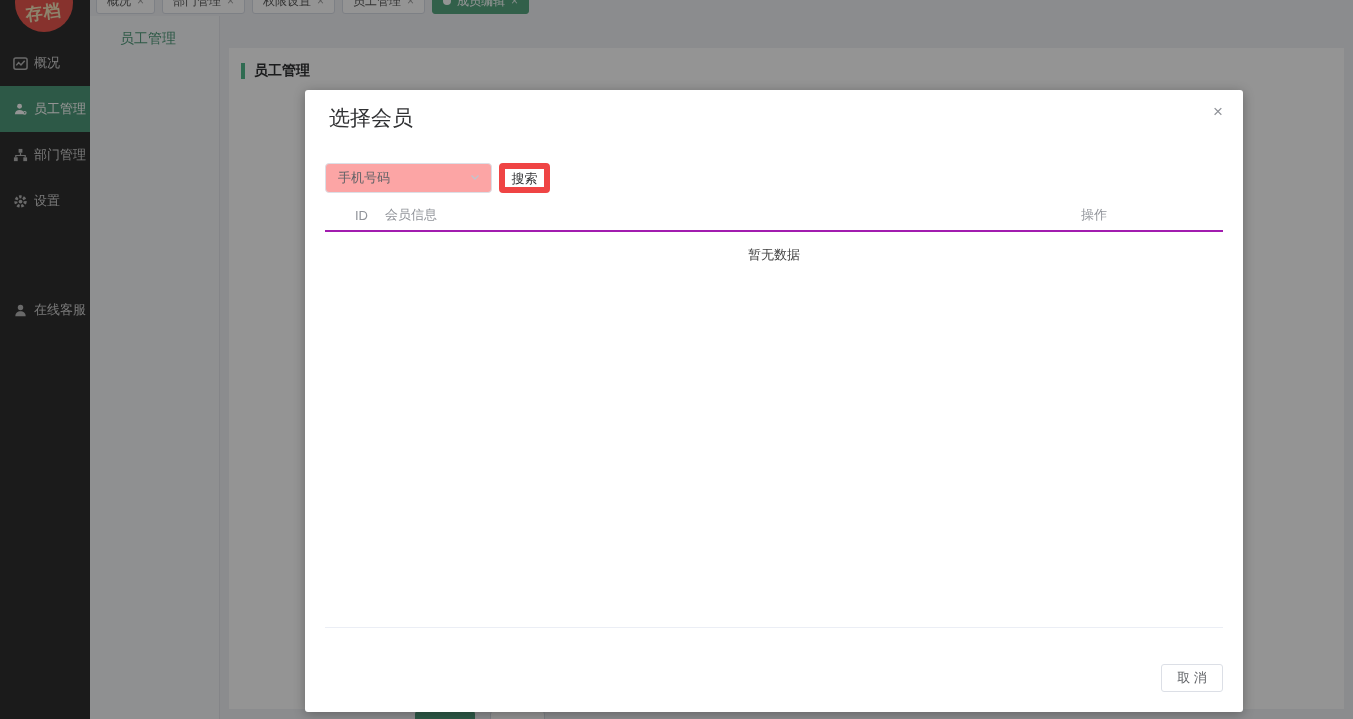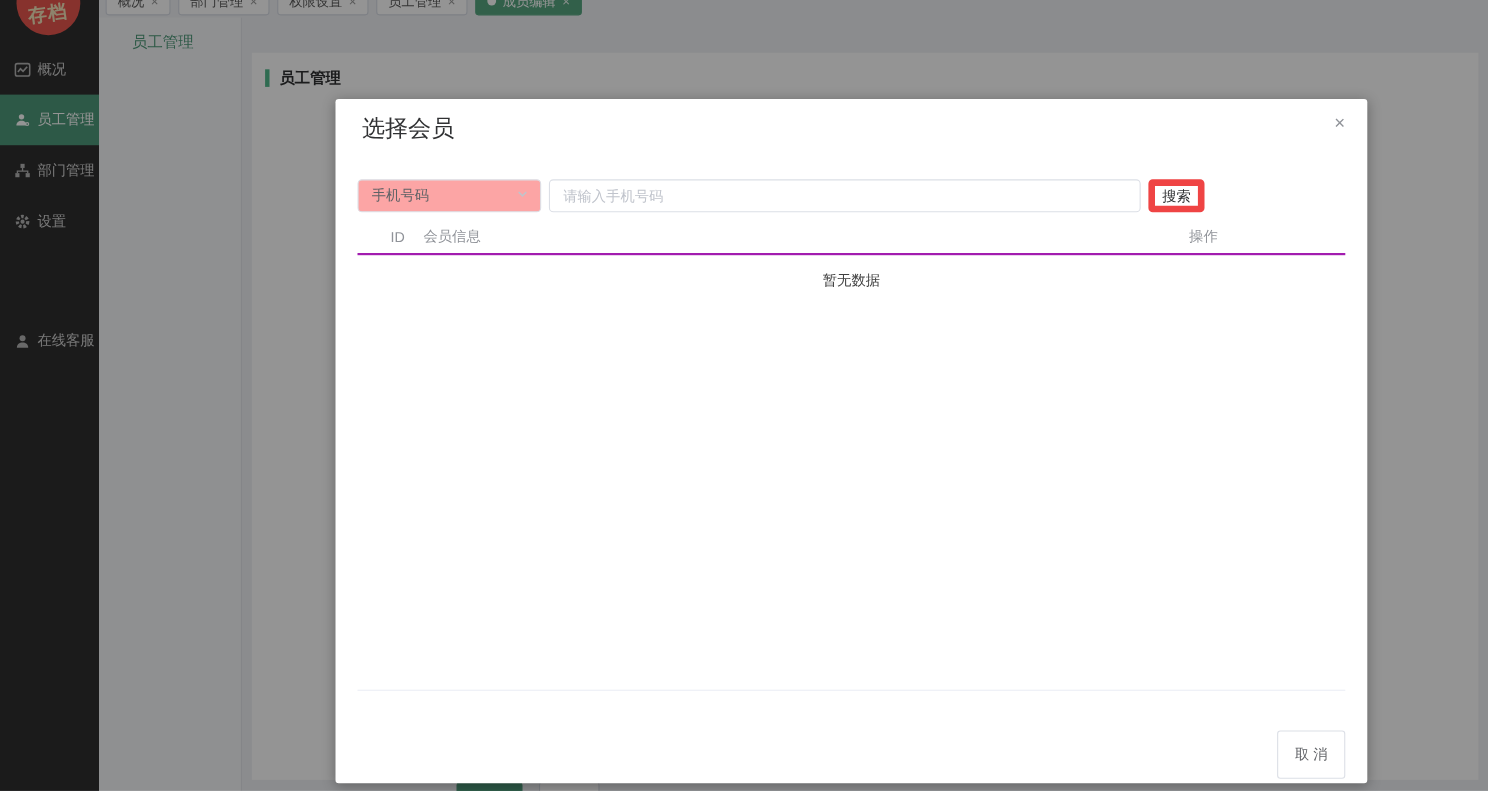--- a/index.html
+++ b/index.html
@@ -64,21 +64,21 @@
               font-size:13px;color:#303133;cursor:pointer;}
   .thead{display:flex;align-items:center;height:32px;margin-top:7px;border-bottom:2px solid #a21caf;
          font-size:13px;color:#909399;font-weight:500;}
   .th-id{flex:0 0 60px;padding-left:30px;}
   .th-member{flex:1;}
   .th-action{flex:0 0 auto;margin-right:116px;}
   .empty{padding:14px 0;text-align:center;font-size:13px;color:#404040;}
   .modal-spacer{flex:1;}
   .bottom-line{border-top:1px solid #ebeef5;}
   .modal-footer{height:84px;padding:36px 20px 0;display:flex;justify-content:flex-end;}
-  .cancel-btn{width:62px;height:44px;border:1px solid #dcdfe6;border-radius:3px;background:#fff;
+  .cancel-btn{width:62px;height:28px;border:1px solid #dcdfe6;border-radius:3px;background:#fff;
               font-size:13px;color:#606266;cursor:pointer;}
 </style>
 </head>
 <body>
 
 <div class="stage">
 
   <div class="sidebar">
     <div class="logo">
       <span>存档</span>
@@ -191,21 +191,20 @@
     <div class="modal-body">
       <div class="search-row">
         <div class="f-select">
           <span class="sel-txt">手机号码</span>
           <span>
             <svg width="12" height="12" viewBox="0 0 12 12">
                 <polyline points="2.5,4.5 6,8 9.5,4.5" fill="none" stroke="#c0c4cc" stroke-width="1.4"></polyline>
               </svg>
           </span>
         </div>
-        <input class="f-input" type="text" placeholder="请输入手机号码" style="">
         <button class="search-btn">搜索</button>
       </div>
       <div class="thead">
         <span class="th-id">ID</span>
         <span class="th-member">会员信息</span>
         <span class="th-action">操作</span>
       </div>
       <div class="empty">暂无数据</div>
       <div class="modal-spacer"></div>
       <div class="bottom-line"></div>

